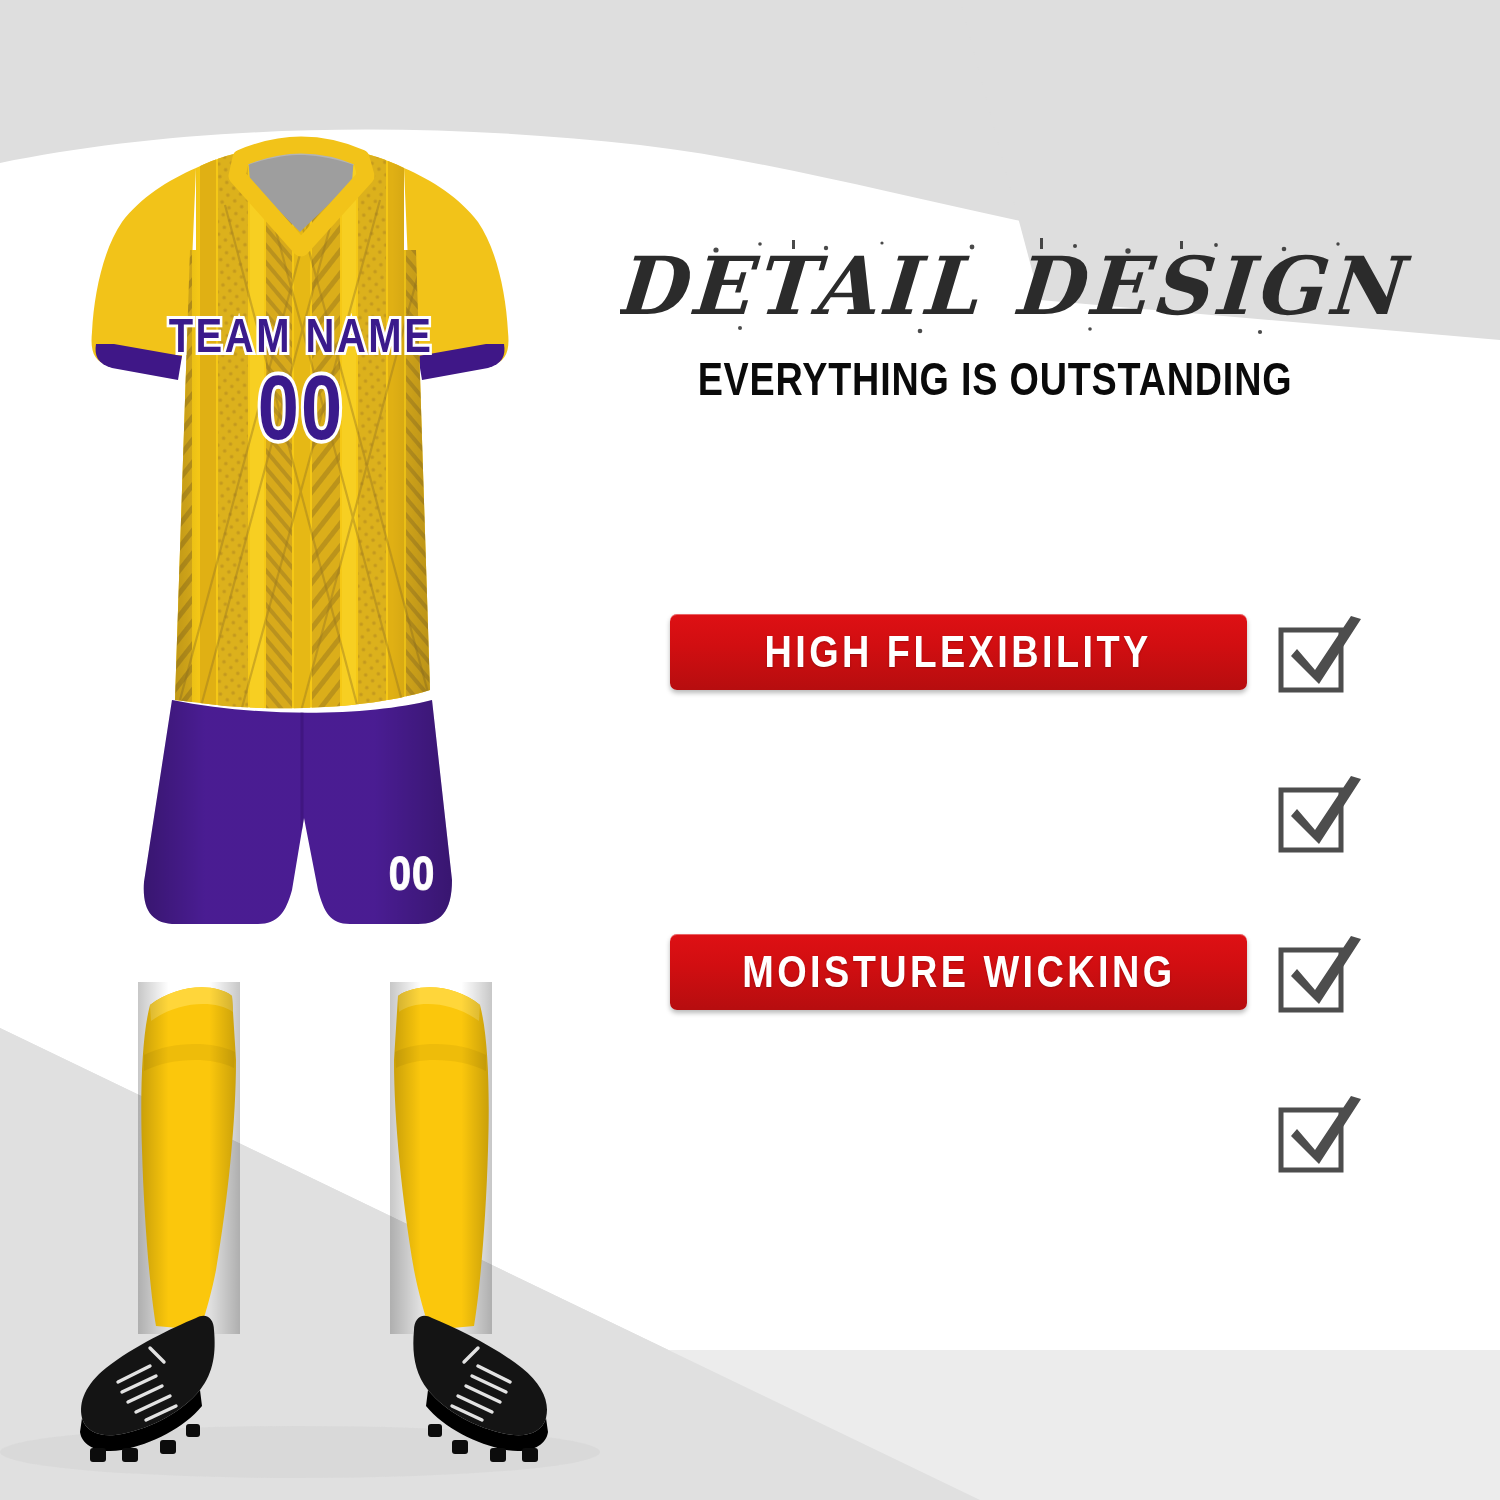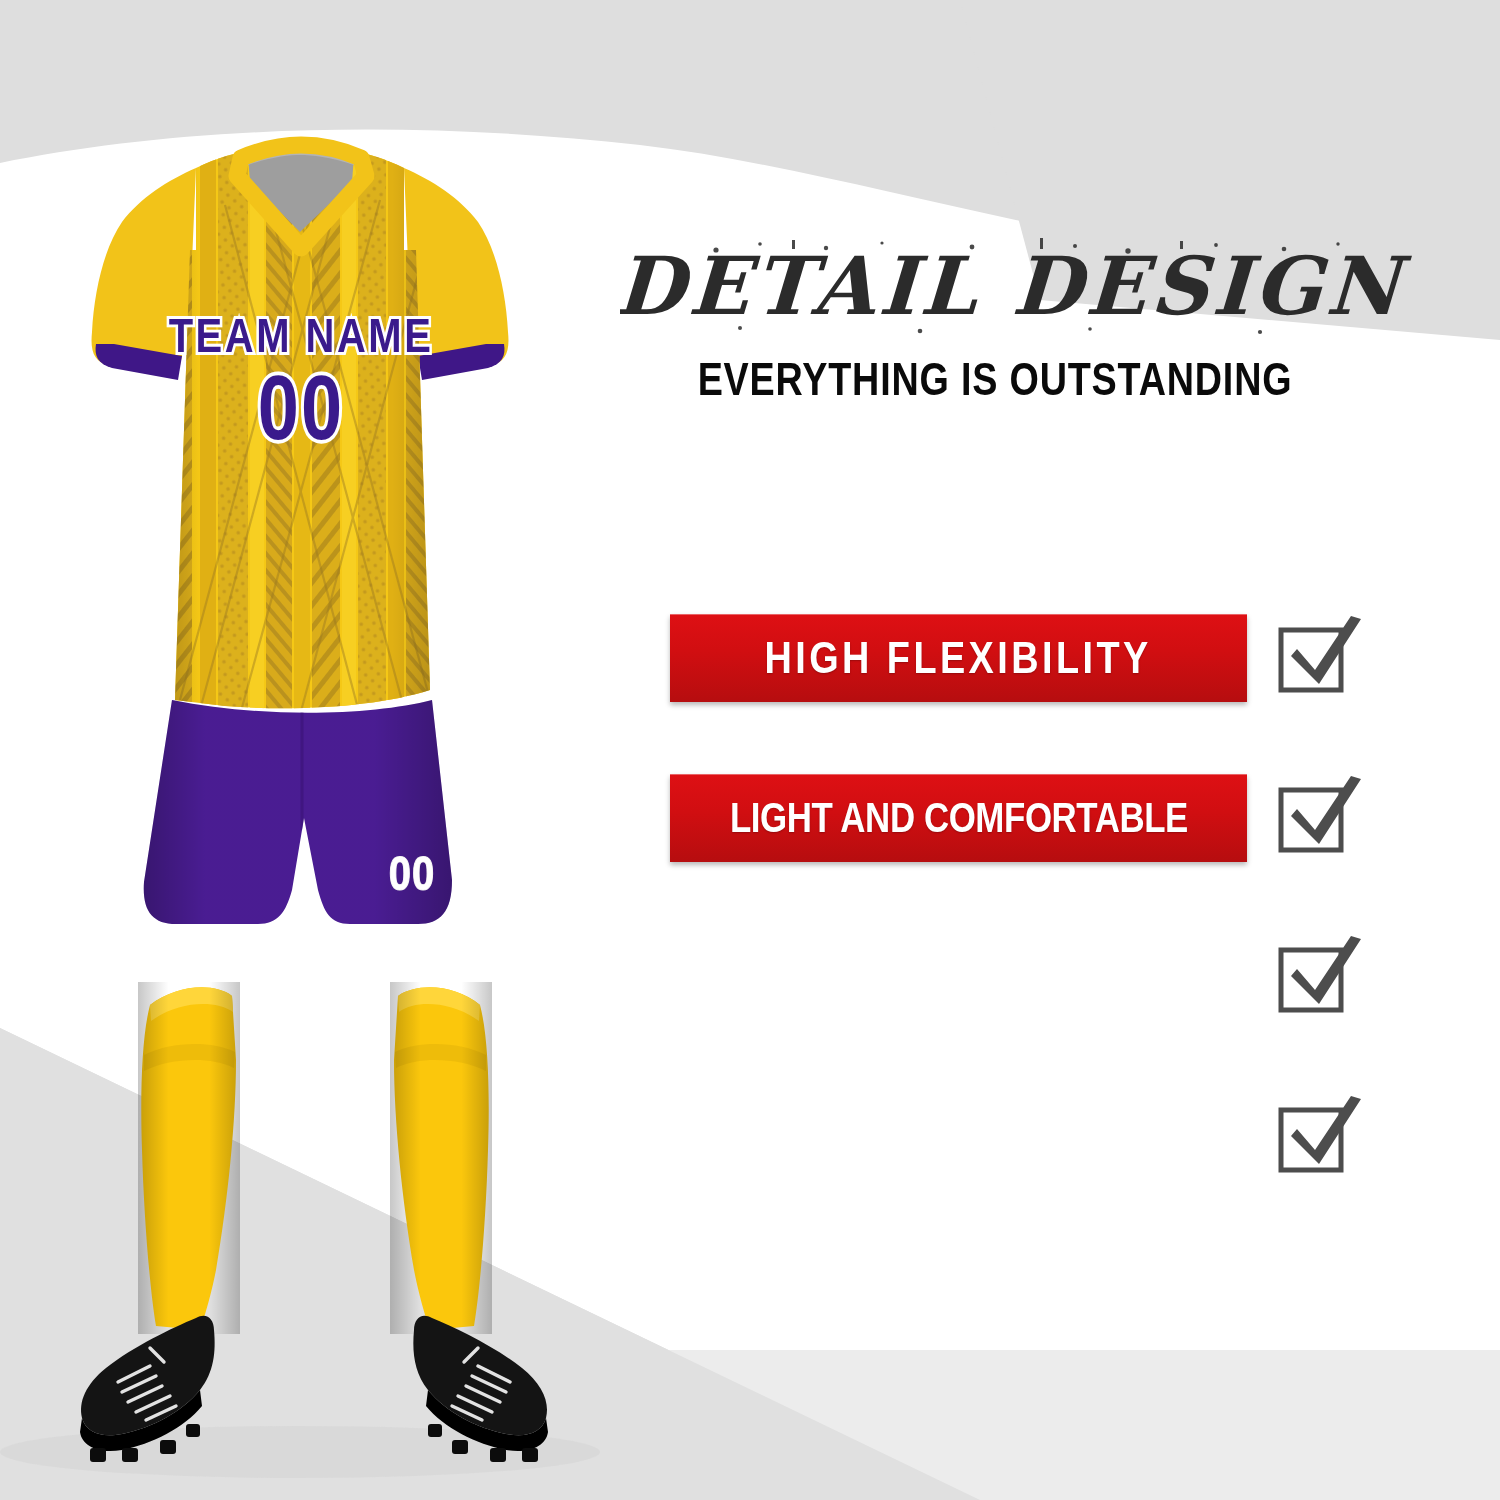--- a/index.html
+++ b/index.html
@@ -53,22 +53,22 @@
     white-space:nowrap;
   }
 
   
   .features{position:absolute;left:0;top:600px;width:955px;}
   .feature-row{
     position:relative;height:160px;
   }
   .banner{
     position:absolute;left:125px;top:14px;
-    width:577px;height:88px;
-    border-radius:0;
+    width:577px;height:76px;
+    border-radius:7px;
     background:linear-gradient(180deg,#de1014 0%,#d10e11 42%,#b60d0f 100%);
     box-shadow:0 3px 5px rgba(0,0,0,0.28), inset 0 1px 0 rgba(255,255,255,0.35);
     display:flex;align-items:center;justify-content:center;
     overflow:hidden;
   }
   .banner-label{
     color:#ffffff;
     font-family:"Liberation Sans", sans-serif;
     font-weight:700;
     font-size:44px;
@@ -354,45 +354,45 @@
         </div>
         <div class="check">
           <svg width="96" height="96" viewBox="0 0 96 96">
             <rect x="8" y="22" width="60" height="60" fill="#ffffff" stroke="#4d4d4d" stroke-width="5"></rect>
             <path d="M18,48 L24,41 L42,62 L78,8 L88,11 L46,76 Z" fill="#4d4d4d"></path>
           </svg>
         </div>
       </div>
 
       <div class="feature-row">
+        <div class="check">
+          <svg width="96" height="96" viewBox="0 0 96 96">
+            <rect x="8" y="22" width="60" height="60" fill="#ffffff" stroke="#4d4d4d" stroke-width="5"></rect>
+            <path d="M18,48 L24,41 L42,62 L78,8 L88,11 L46,76 Z" fill="#4d4d4d"></path>
+          </svg>
+        </div>
+      </div>
+
+      <div class="feature-row">
         <div class="banner">
-          <span class="banner-label tight">LIGHT AND COMFORTABLE</span>
+          <span class="banner-label wide">MOISTURE  WICKING</span>
         </div>
         <div class="check">
           <svg width="96" height="96" viewBox="0 0 96 96">
             <rect x="8" y="22" width="60" height="60" fill="#ffffff" stroke="#4d4d4d" stroke-width="5"></rect>
             <path d="M18,48 L24,41 L42,62 L78,8 L88,11 L46,76 Z" fill="#4d4d4d"></path>
           </svg>
         </div>
       </div>
 
       <div class="feature-row">
         <div class="check">
           <svg width="96" height="96" viewBox="0 0 96 96">
             <rect x="8" y="22" width="60" height="60" fill="#ffffff" stroke="#4d4d4d" stroke-width="5"></rect>
             <path d="M18,48 L24,41 L42,62 L78,8 L88,11 L46,76 Z" fill="#4d4d4d"></path>
           </svg>
         </div>
       </div>
 
-      <div class="feature-row">
-        <div class="check">
-          <svg width="96" height="96" viewBox="0 0 96 96">
-            <rect x="8" y="22" width="60" height="60" fill="#ffffff" stroke="#4d4d4d" stroke-width="5"></rect>
-            <path d="M18,48 L24,41 L42,62 L78,8 L88,11 L46,76 Z" fill="#4d4d4d"></path>
-          </svg>
-        </div>
-      </div>
-
     </div>
   </div>
 
 </div>
 
 </body></html>

